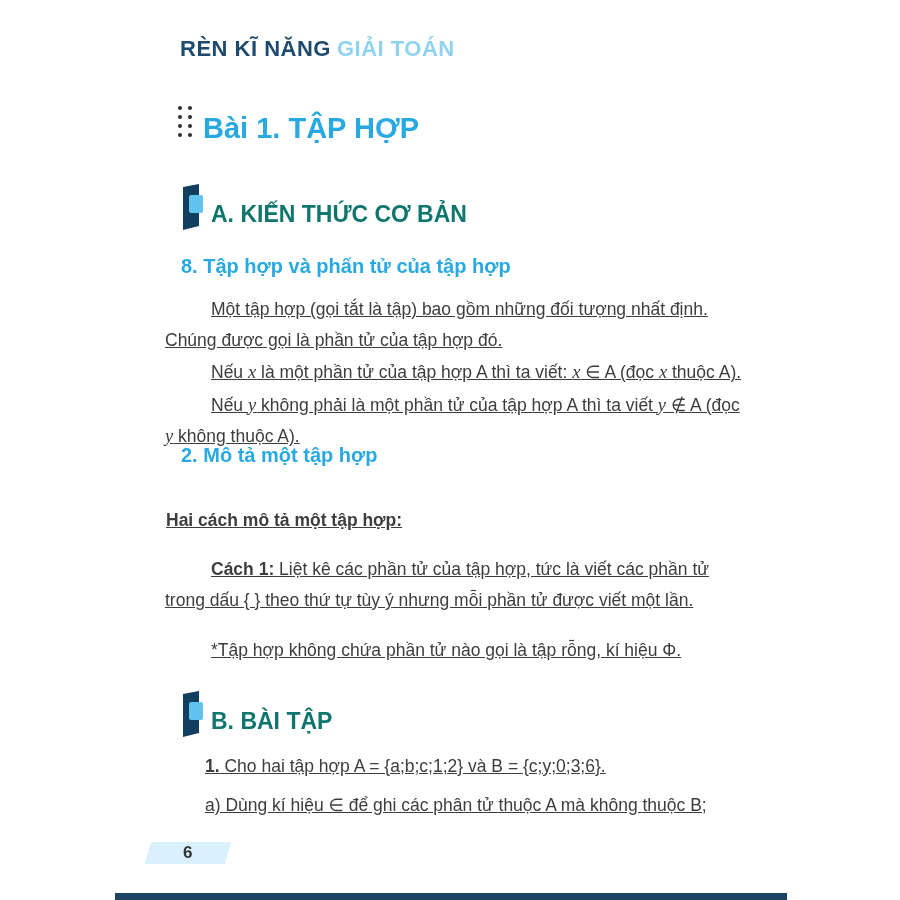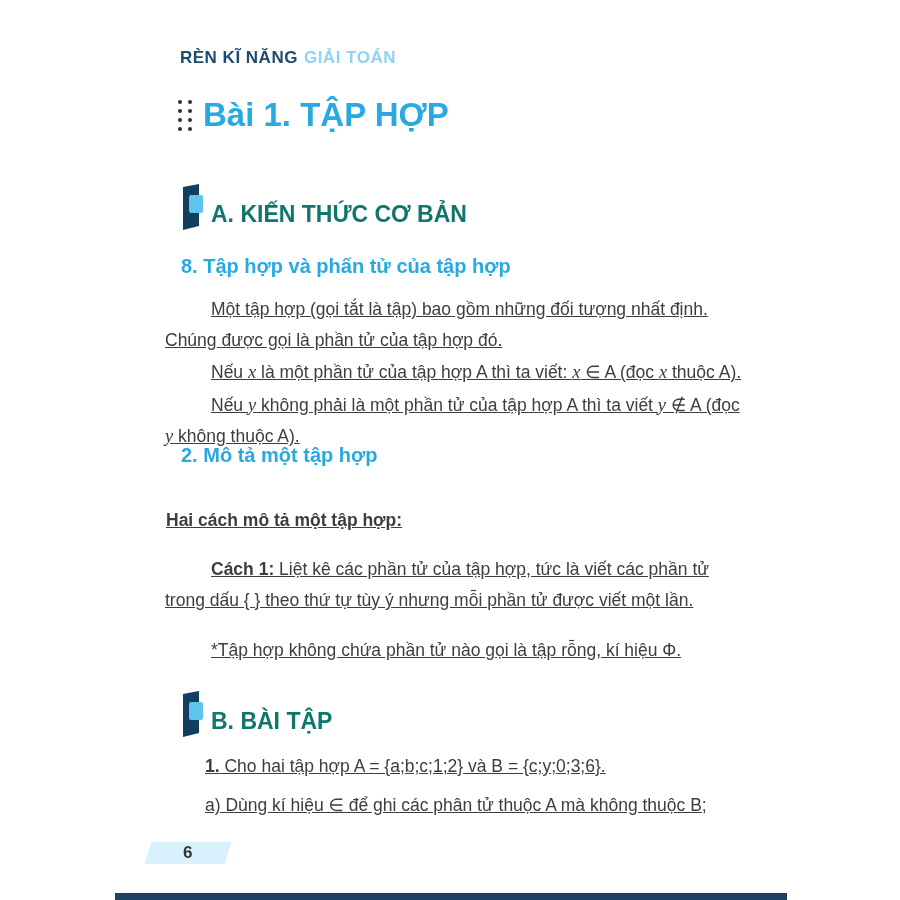--- a/index.html
+++ b/index.html
@@ -2,28 +2,28 @@
 <html><head>
 <meta charset="utf-8">
 <style>
   html,body{margin:0;padding:0;background:#ffffff;}
   .page{
     position:relative;width:900px;height:900px;background:#ffffff;overflow:hidden;
     font-family:"Liberation Sans",sans-serif;color:#3d3d3d;
   }
   .abs{position:absolute;}
   
-  .brand{left:180px;top:48px;font-size:17px;font-weight:bold;letter-spacing:.5px;}
+  .brand{left:180px;top:36px;font-size:22px;font-weight:bold;letter-spacing:.5px;}
   .brand .primary{color:#1d4a6d;}
   .brand .secondary{color:#8fd3f1;font-weight:bold;margin-left:6px;}
   
   .title-row{left:178px;top:96px;display:flex;align-items:center;}
   .dots{display:grid;grid-template-columns:repeat(2,5px);grid-template-rows:repeat(4,5px);gap:4px 5px;margin-right:10px;margin-top:2px;}
   .dots i{width:4px;height:4px;background:#2e2e2e;border-radius:50%;}
-  .lesson-title{color:#29a9e1;font-size:33px;font-weight:bold;}
+  .lesson-title{color:#29a9e1;font-size:29px;font-weight:bold;margin-top:16px;}
   
   .section-row{display:flex;align-items:flex-end;}
   .section-row svg{margin-right:7px;}
   .section-heading{color:#0f766e;font-size:23px;font-weight:bold;padding-bottom:2px;}
   .row-a{left:180px;top:184px;}
   .row-b{left:180px;top:691px;}
   
   .subheading{color:#29a9e1;font-size:20px;font-weight:bold;}
   .sub1{left:181px;top:255px;}
   .sub2{left:181px;top:444px;}

